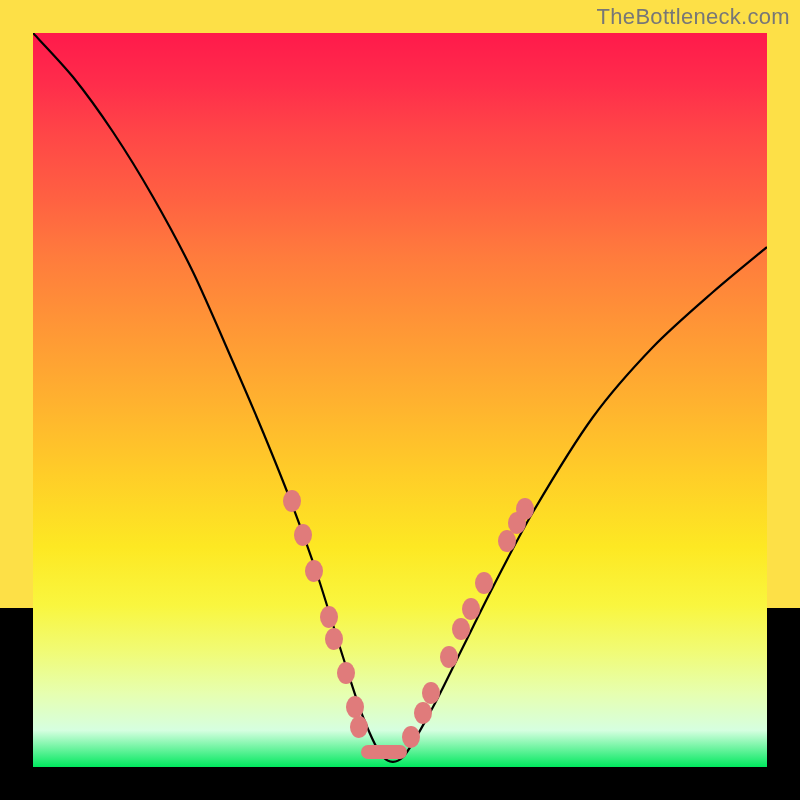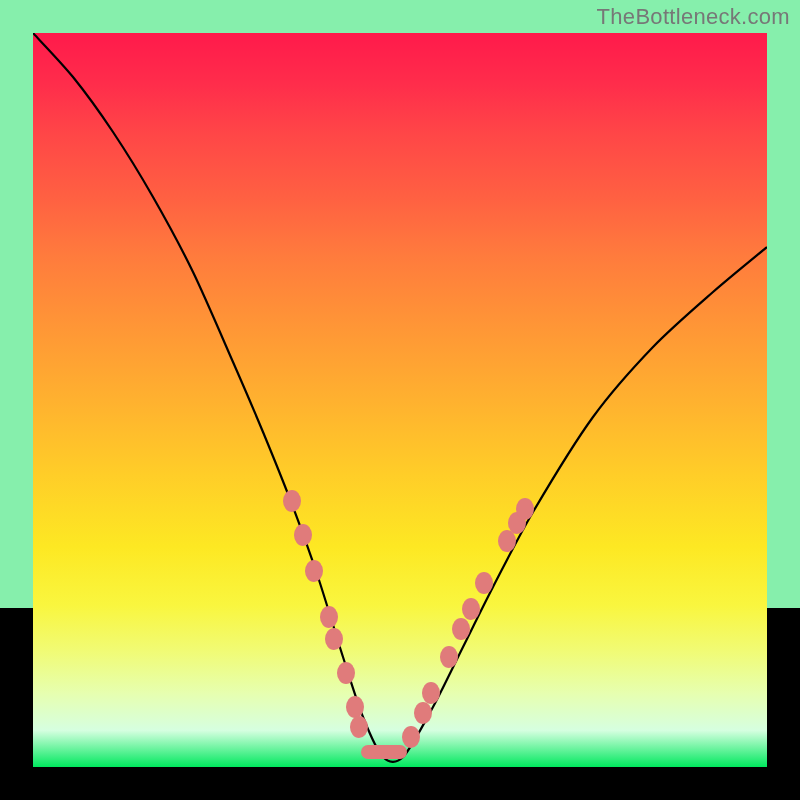--- a/index.html
+++ b/index.html
@@ -8,21 +8,21 @@
     width: 800px;
     height: 800px;
     overflow: hidden;
     background: #000;
     font-family: Arial, Helvetica, sans-serif;
   }
   .frame {
     position: relative;
     width: 800px;
     height: 608px;
-    background: #86efac;
+    background: #fde047;
   }
   .plot {
     position: absolute;
     left: 33px;
     top: 33px;
     width: 734px;
     height: 734px;
     background: linear-gradient(to bottom,
       #ff1a4b 0%,
       #ff2d4b 7%,

